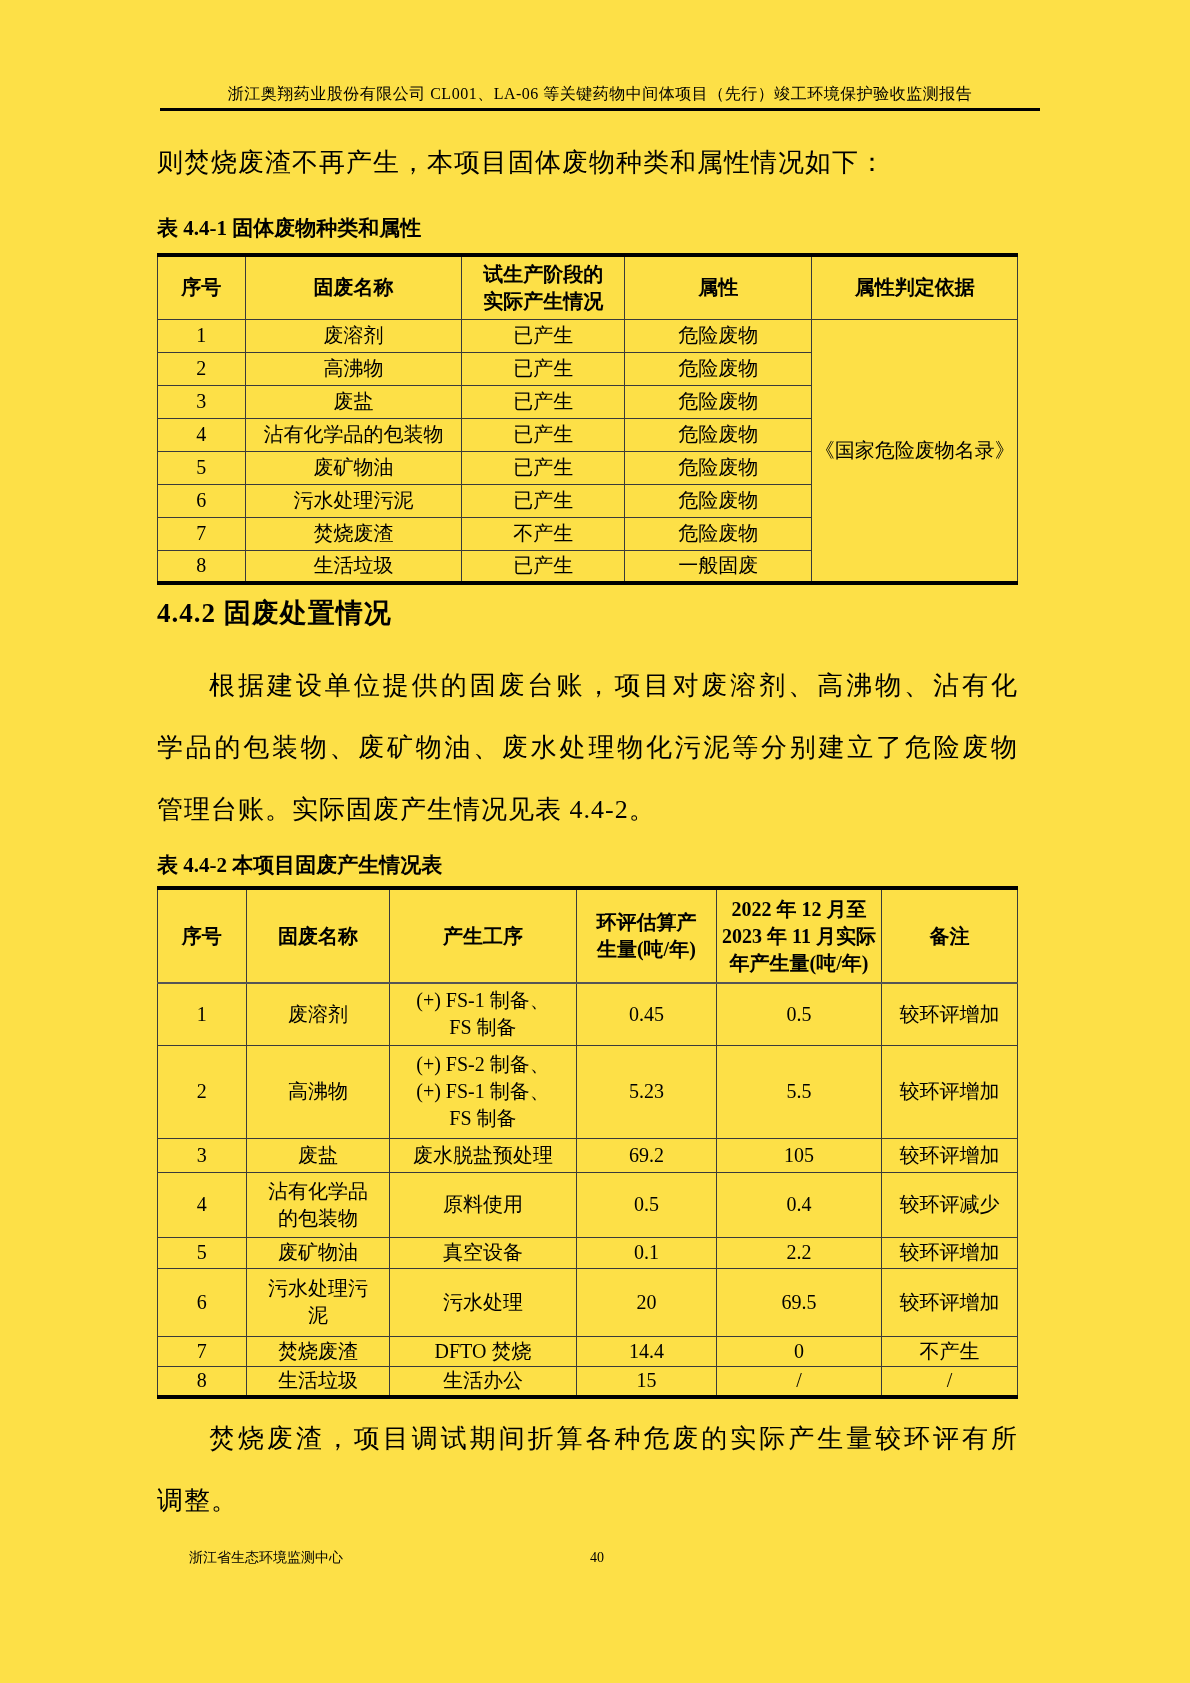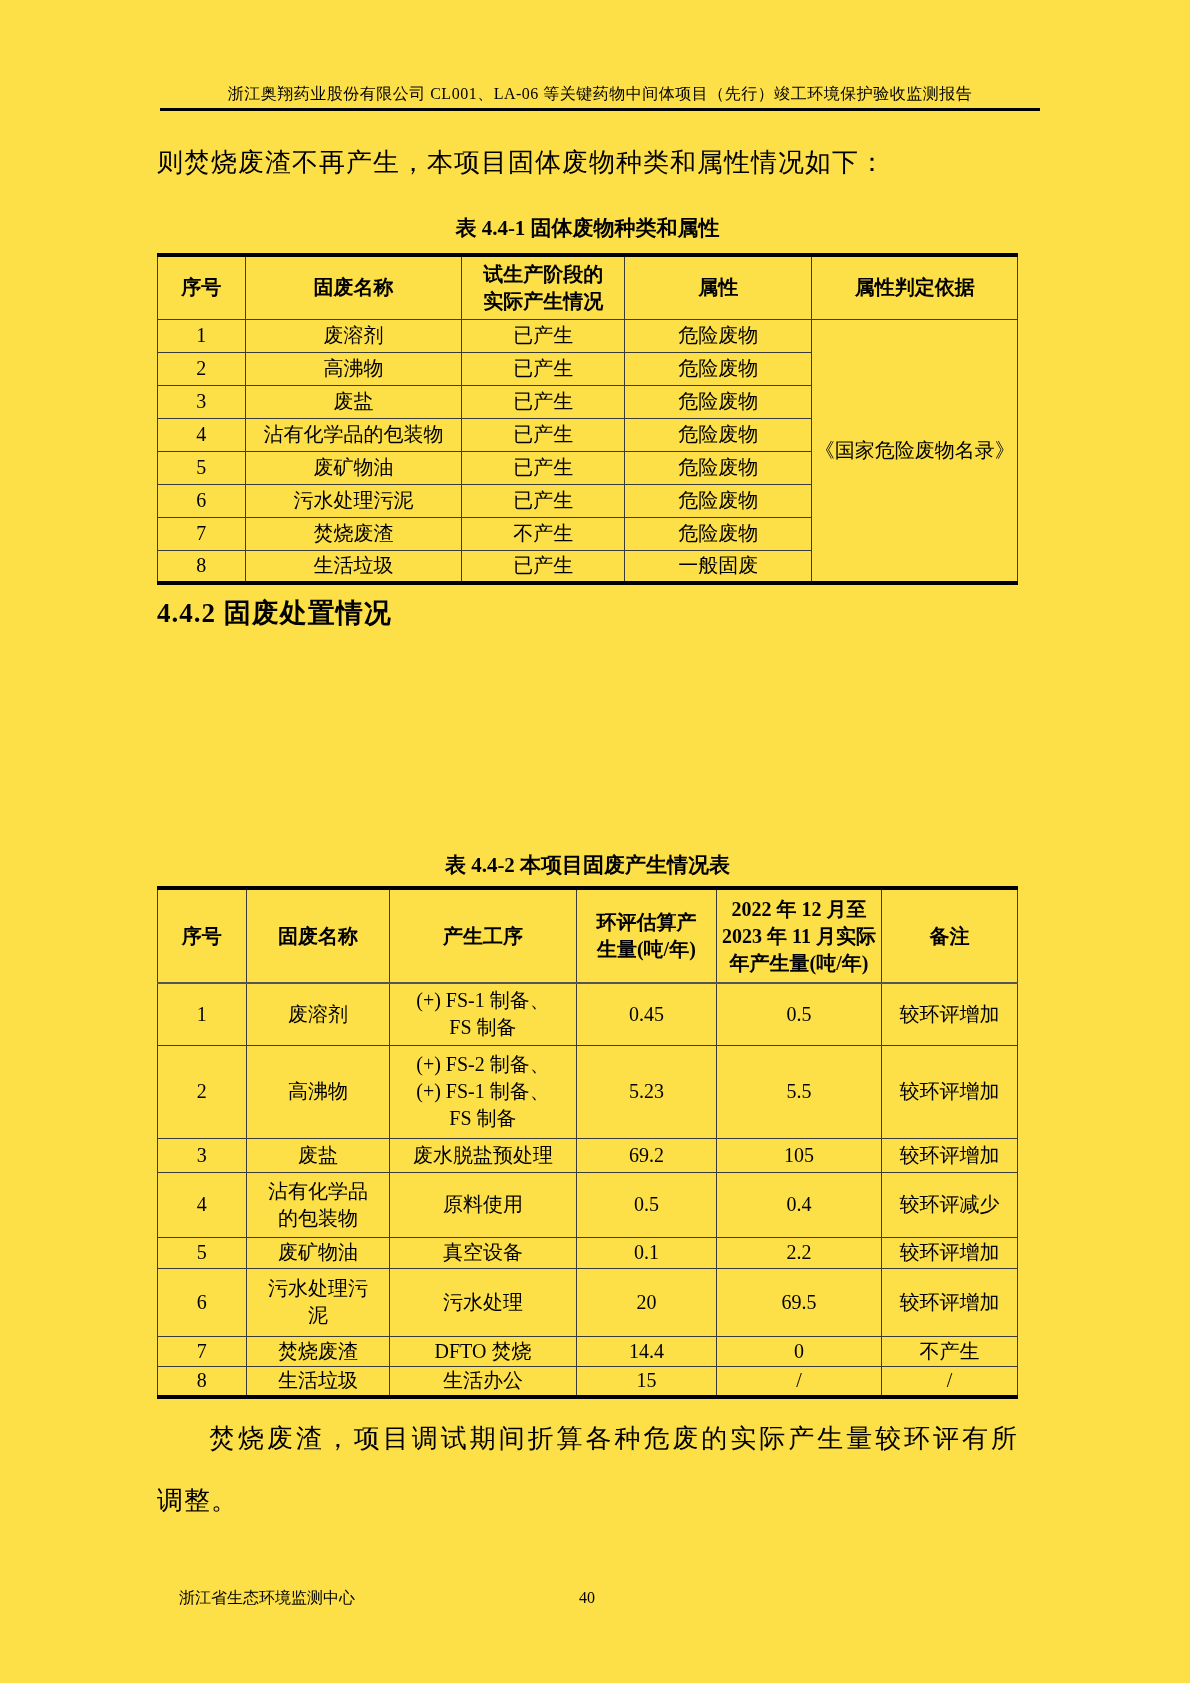--- a/index.html
+++ b/index.html
@@ -19,21 +19,21 @@
   .hdr-rule {
     position:absolute; left:160px; top:108px; width:880px; height:3px;
     background:#000;
   }
   .p1 {
     position:absolute; left:157px; top:146px; width:900px;
     font-size:26px; line-height:34px; letter-spacing:1px;
   }
   .tbl-title {
     position:absolute; left:157px; width:861px;
-    text-align:center; font-size:21px; font-weight:bold; line-height:24px;
+    font-size:21px; font-weight:bold; line-height:24px;
   }
   .t1-title { top:216px; }
   .t2-title { top:853px; }
   table.doc {
     position:absolute; left:157px; width:861px;
     border-collapse:collapse; table-layout:fixed;
     border-top:4px solid #000; border-bottom:4px solid #000;
     font-size:20px;
   }
   table.t1 { top:253px; }
@@ -69,22 +69,22 @@
   }
   .p2 { top:655px; }
   .p3 { top:1408px; }
   .para .ln {
     height:62px; line-height:62px;
     white-space:nowrap;
   }
   .para .ln.just { text-align:justify; text-align-last:justify; white-space:normal; overflow:hidden; }
   .para .ln.ind { text-indent:2em; }
   .footer {
-    position:absolute; left:147px; top:1548px; width:880px;
-    font-size:16px; line-height:20px;margin-top:40px;
+    position:absolute; left:157px; top:1548px; width:880px;
+    font-size:14px; line-height:20px;
   }
   .footer .org { padding-left:32px; }
   .footer .pno {
     position:absolute; left:50%; transform:translateX(-50%);
   }
 </style>
 </head>
 <body>
 
 <div class="page">
@@ -160,20 +160,25 @@
         <td>8</td>
         <td>生活垃圾</td>
         <td>已产生</td>
         <td>一般固废</td>
       </tr>
     </tbody>
   </table>
 
   <div class="h442">4.4.2 固废处置情况</div>
 
+  <div class="para p2">
+    <div class="ln just ind">根据建设单位提供的固废台账，项目对废溶剂、高沸物、沾有化</div>
+    <div class="ln just">学品的包装物、废矿物油、废水处理物化污泥等分别建立了危险废物</div>
+    <div class="ln">管理台账。实际固废产生情况见表 4.4-2。</div>
+  </div>
 
   <div class="tbl-title t2-title">表 4.4-2  本项目固废产生情况表</div>
 
   <table class="doc t2">
     <colgroup>
       <col style="width:10.3%">
         <col style="width:16.7%">
         <col style="width:21.7%">
         <col style="width:16.3%">
         <col style="width:19.2%">

